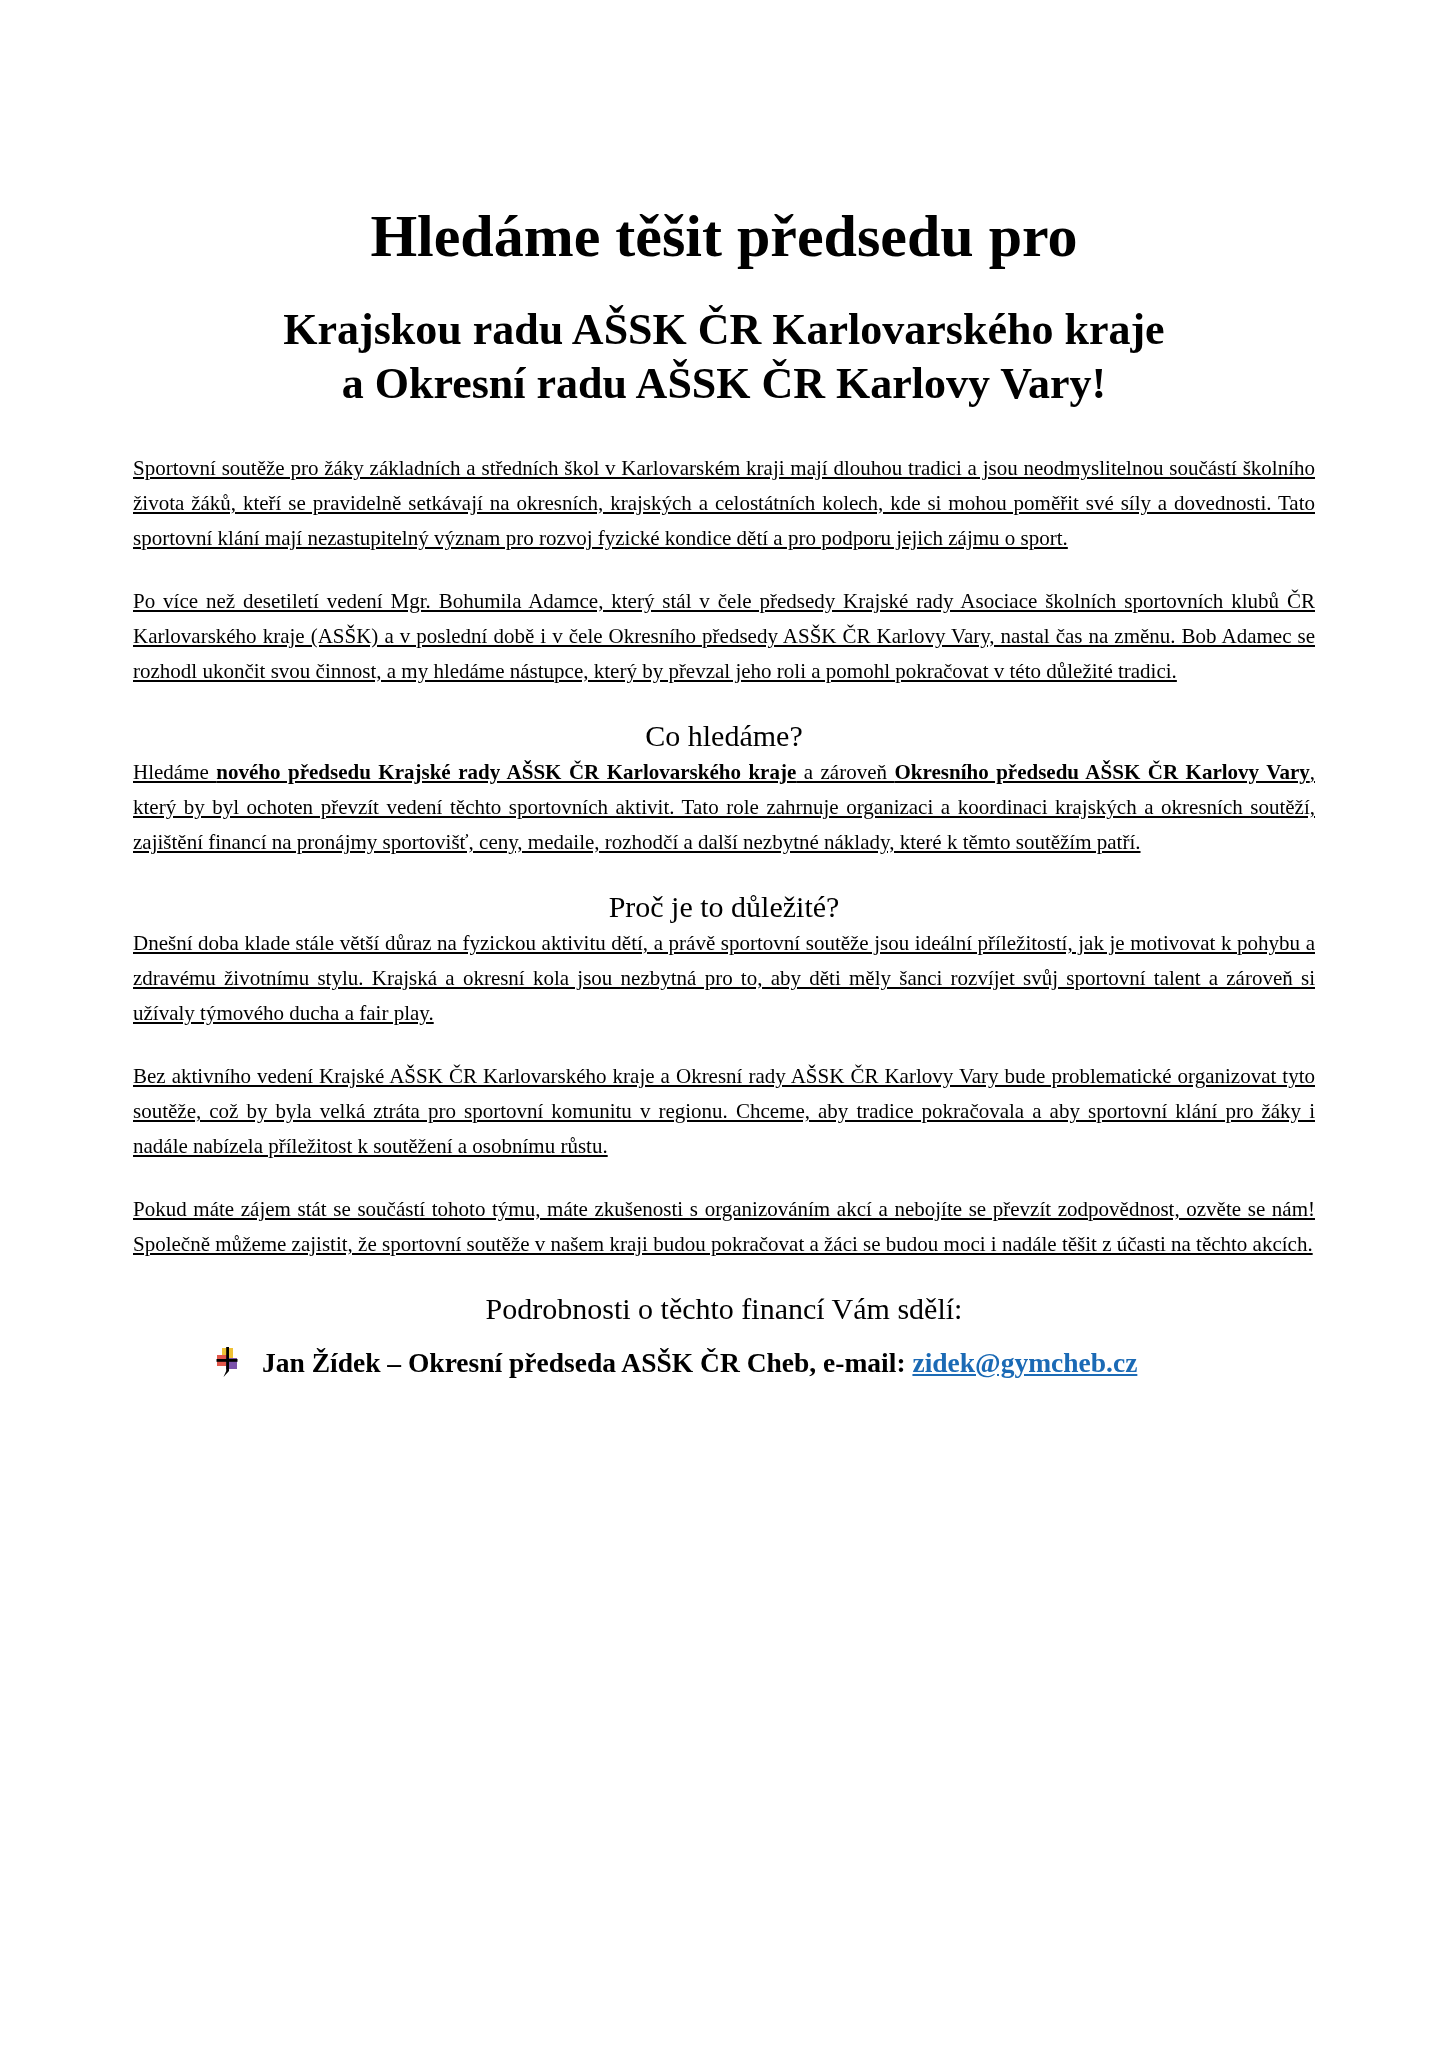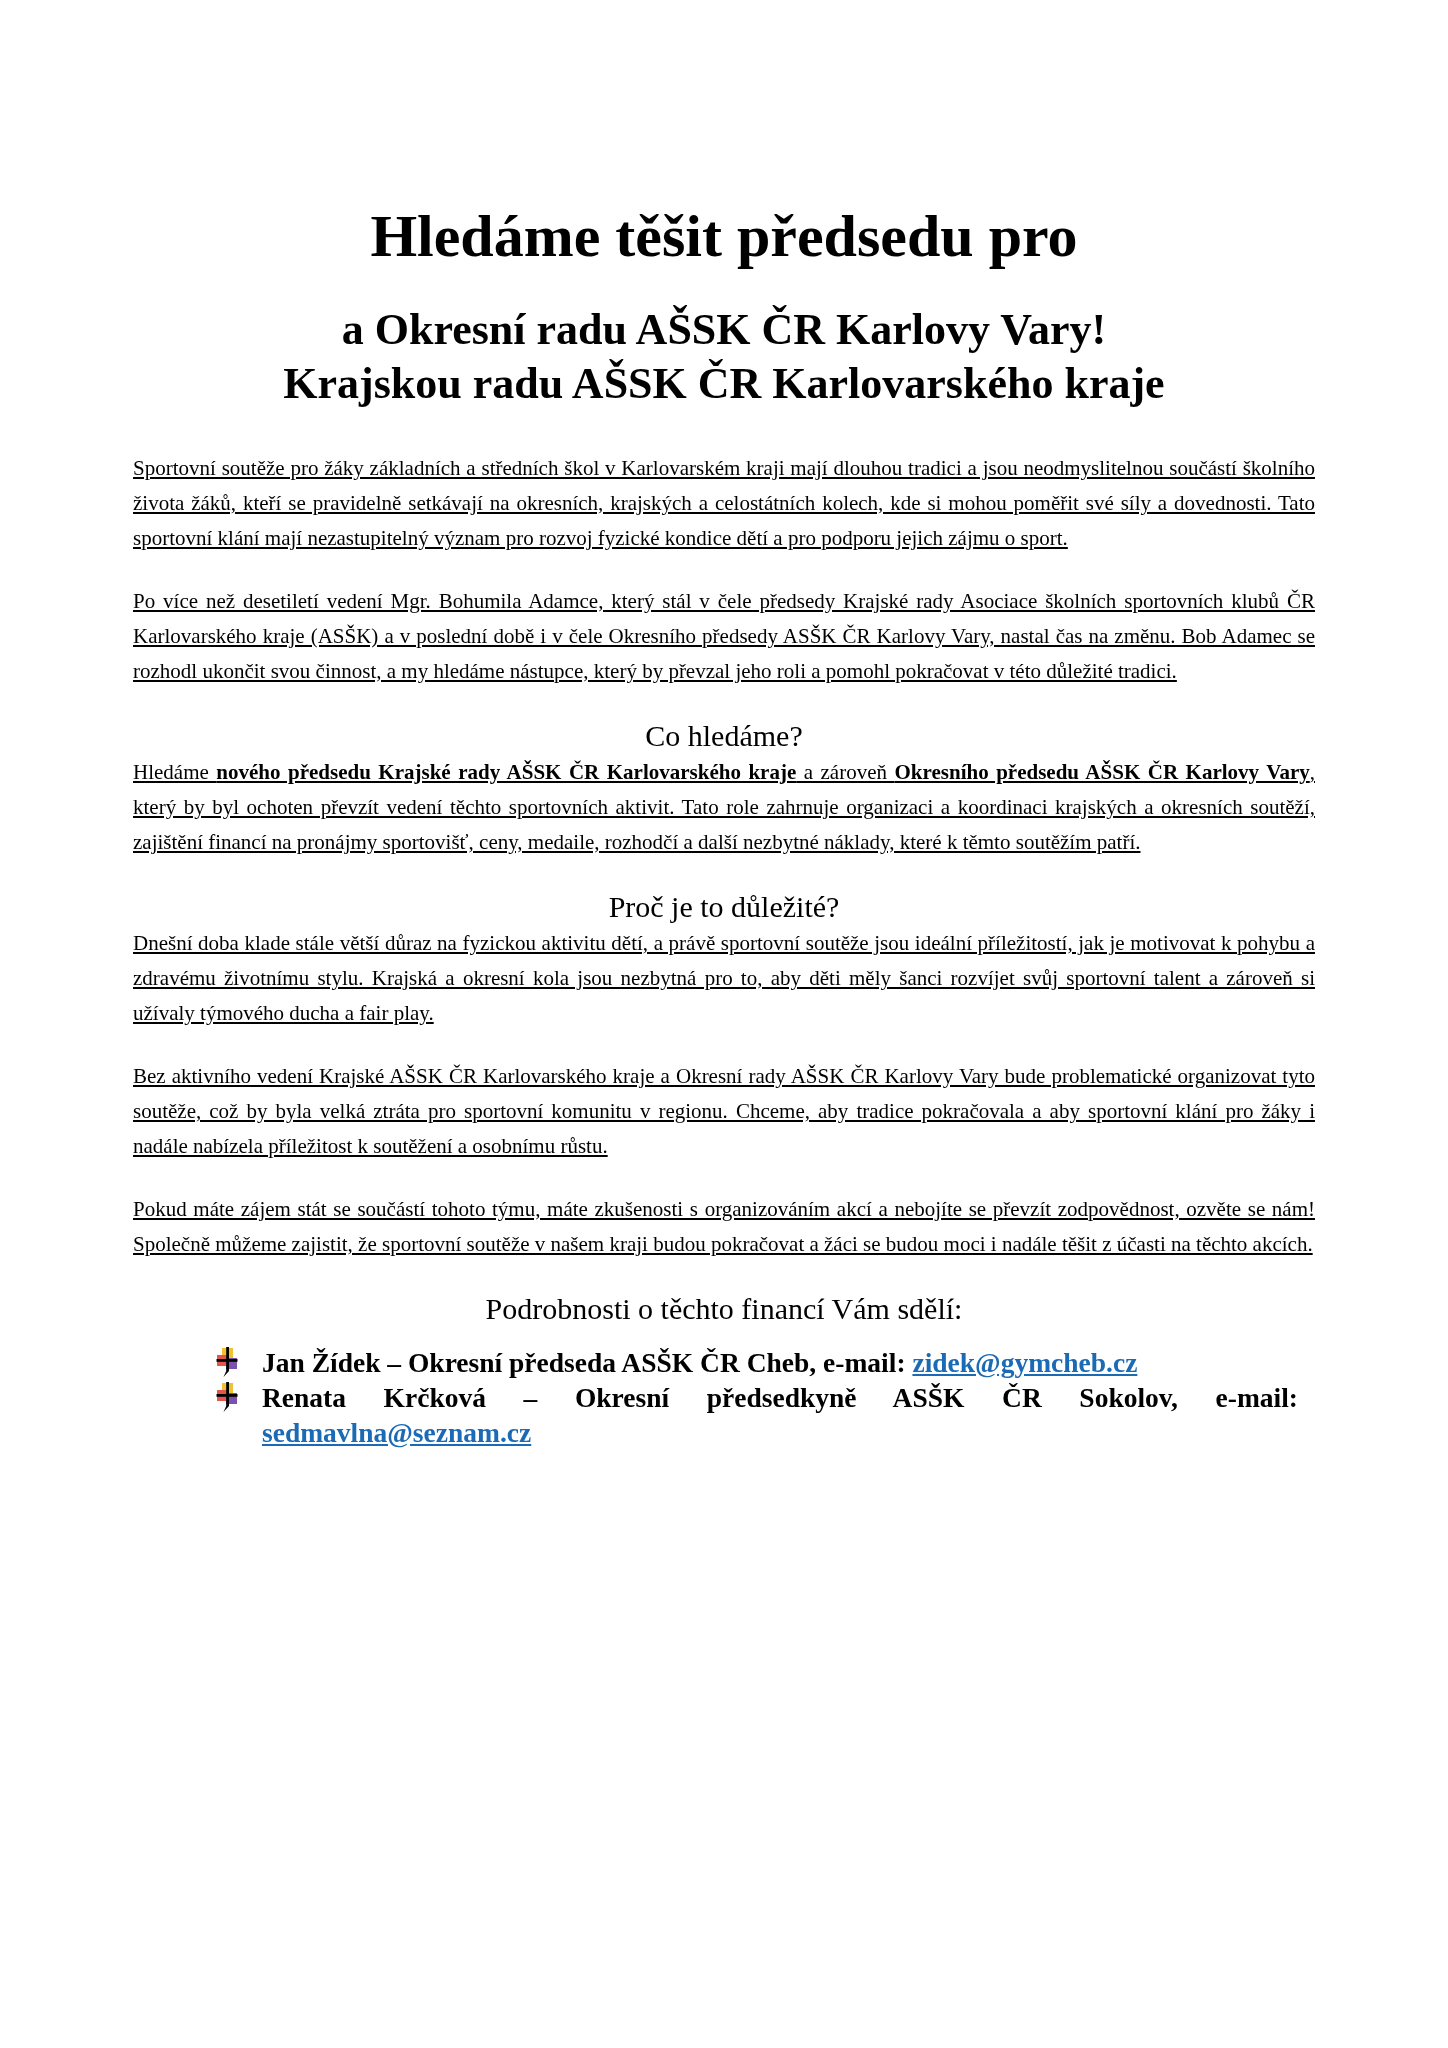--- a/index.html
+++ b/index.html
@@ -70,45 +70,37 @@
     font-weight: bold;
     cursor: pointer;
   }
 </style>
 </head>
 <body>
 
 <div class="page">
   <h1 class="doc-title">Hledáme těšit předsedu pro</h1>
   <div class="doc-subtitle">
+    <div>Krajskou radu AŠSK ČR Karlovarského kraje</div>
     <div>a Okresní radu AŠSK ČR Karlovy Vary!</div>
-    <div>Krajskou radu AŠSK ČR Karlovarského kraje</div>
   </div>
   <div class="doc-body" id="doc-body">
       <p><span>Sportovní soutěže pro žáky základních a středních škol v Karlovarském kraji mají dlouhou tradici a jsou neodmyslitelnou součástí školního života žáků, kteří se pravidelně setkávají na okresních, krajských a celostátních kolech, kde si mohou poměřit své síly a dovednosti. Tato sportovní klání mají nezastupitelný význam pro rozvoj fyzické kondice dětí a pro podporu jejich zájmu o sport.</span></p>
       <p><span>Po více než desetiletí vedení Mgr. Bohumila Adamce, který stál v čele předsedy Krajské rady Asociace školních sportovních klubů ČR Karlovarského kraje (ASŠK) a v poslední době i v čele Okresního předsedy ASŠK ČR Karlovy Vary, nastal čas na změnu. Bob Adamec se rozhodl ukončit svou činnost, a my hledáme nástupce, který by převzal jeho roli a pomohl pokračovat v této důležité tradici.</span></p>
       <h2>Co hledáme?</h2>
       <p><span>Hledáme </span><b>nového předsedu Krajské rady AŠSK ČR Karlovarského kraje</b><span> a zároveň </span><b>Okresního předsedu AŠSK ČR Karlovy Vary</b><span>, který by byl ochoten převzít vedení těchto sportovních aktivit. Tato role zahrnuje organizaci a koordinaci krajských a okresních soutěží, zajištění financí na pronájmy sportovišť, ceny, medaile, rozhodčí a další nezbytné náklady, které k těmto soutěžím patří.</span></p>
       <h2>Proč je to důležité?</h2>
       <p><span>Dnešní doba klade stále větší důraz na fyzickou aktivitu dětí, a právě sportovní soutěže jsou ideální příležitostí, jak je motivovat k pohybu a zdravému životnímu stylu. Krajská a okresní kola jsou nezbytná pro to, aby děti měly šanci rozvíjet svůj sportovní talent a zároveň si užívaly týmového ducha a fair play.</span></p>
       <p><span>Bez aktivního vedení Krajské AŠSK ČR Karlovarského kraje a Okresní rady AŠSK ČR Karlovy Vary bude problematické organizovat tyto soutěže, což by byla velká ztráta pro sportovní komunitu v regionu. Chceme, aby tradice pokračovala a aby sportovní klání pro žáky i nadále nabízela příležitost k soutěžení a osobnímu růstu.</span></p>
       <p><span>Pokud máte zájem stát se součástí tohoto týmu, máte zkušenosti s organizováním akcí a nebojíte se převzít zodpovědnost, ozvěte se nám! Společně můžeme zajistit, že sportovní soutěže v našem kraji budou pokračovat a žáci se budou moci i nadále těšit z účasti na těchto akcích.</span></p>
       <h2>Podrobnosti o těchto financí Vám sdělí:</h2>
       <ul class="contact-list">
         <li><span class="bullet"><svg width="22" height="30" viewBox="0 0 22 30" xmlns="http://www.w3.org/2000/svg">
               <rect x="6" y="1" width="11" height="11" fill="#efc135"></rect>
               <rect x="1" y="8" width="11" height="11" fill="#e2574c"></rect>
               <rect x="10" y="11" width="11" height="11" fill="#7b52ab"></rect>
               <rect x="10.2" y="0" width="2.8" height="24" fill="#000000"></rect>
               <rect x="0.5" y="12" width="21" height="2.8" fill="#000000"></rect>
               <polygon points="10.2,24 13,24 7.5,30" fill="#000000"></polygon>
             </svg></span><b>Jan Žídek – Okresní předseda ASŠK ČR Cheb, e-mail: </b><a class="email">zidek@gymcheb.cz</a></li>
-        <li><span class="bullet"><svg width="22" height="30" viewBox="0 0 22 30" xmlns="http://www.w3.org/2000/svg">
-              <rect x="6" y="1" width="11" height="11" fill="#efc135"></rect>
-              <rect x="1" y="8" width="11" height="11" fill="#e2574c"></rect>
-              <rect x="10" y="11" width="11" height="11" fill="#7b52ab"></rect>
-              <rect x="10.2" y="0" width="2.8" height="24" fill="#000000"></rect>
-              <rect x="0.5" y="12" width="21" height="2.8" fill="#000000"></rect>
-              <polygon points="10.2,24 13,24 7.5,30" fill="#000000"></polygon>
-            </svg></span><b>Renata Krčková – Okresní předsedkyně ASŠK ČR Sokolov, e-mail: </b><a class="email">sedmavlna@seznam.cz</a></li>
       </ul>
     </div>
 </div>
 
 </body></html>

